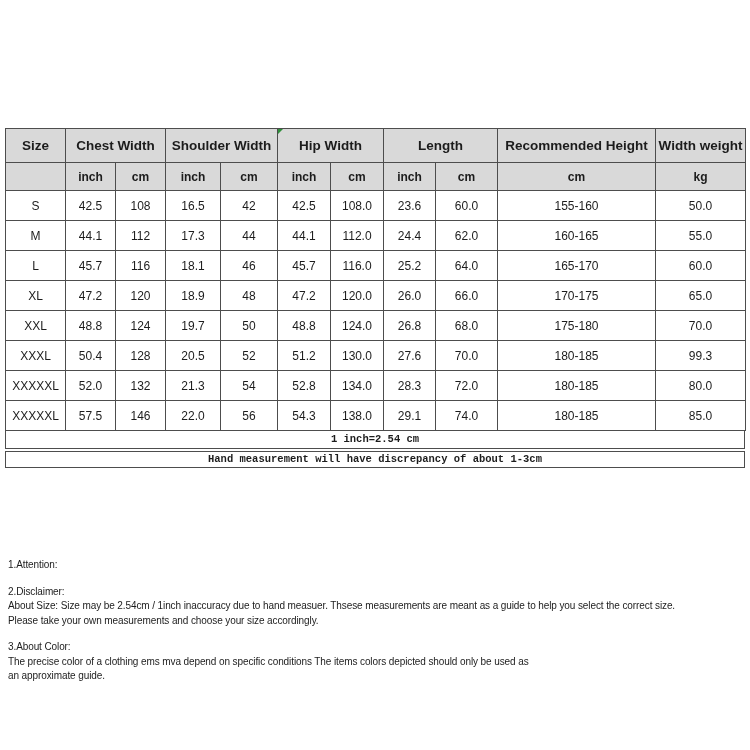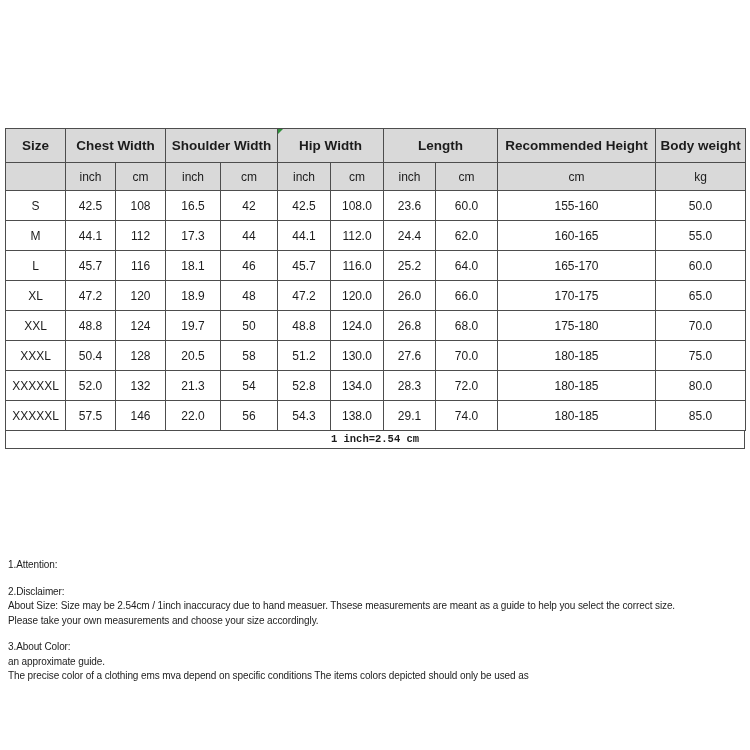--- a/index.html
+++ b/index.html
@@ -39,21 +39,21 @@
   tr.hdr-main th {
     background: #d9d9d9;
     height: 33px;
     font-size: 13.5px;
     font-weight: bold;
   }
   tr.hdr-sub th {
     background: #d9d9d9;
     height: 27px;
     font-size: 12px;
-    font-weight: normal;
+    font-weight: bold;
   }
   table.size-table tbody td {
     height: 29px;
     font-size: 12px;
     background: #ffffff;
   }
 
   
   .green-marker {
     position: absolute;
@@ -119,21 +119,21 @@
         <col style="width:90px">
     </colgroup>
     <thead>
       <tr class="hdr-main">
         <th>Size</th>
         <th colspan="2">Chest Width</th>
         <th colspan="2">Shoulder Width</th>
         <th colspan="2">Hip Width</th>
         <th colspan="2">Length</th>
         <th>Recommended Height</th>
-        <th>Body weight</th>
+        <th>Width weight</th>
       </tr>
       <tr class="hdr-sub">
         <th></th>
         <th>inch</th>
         <th>cm</th>
         <th>inch</th>
         <th>cm</th>
         <th>inch</th>
         <th>cm</th>
         <th>inch</th>
@@ -207,27 +207,27 @@
           <td>26.8</td>
           <td>68.0</td>
           <td>175-180</td>
           <td>70.0</td>
         </tr>
         <tr>
           <td>XXXL</td>
           <td>50.4</td>
           <td>128</td>
           <td>20.5</td>
-          <td>58</td>
+          <td>52</td>
           <td>51.2</td>
           <td>130.0</td>
           <td>27.6</td>
           <td>70.0</td>
           <td>180-185</td>
-          <td>75.0</td>
+          <td>99.3</td>
         </tr>
         <tr>
           <td>XXXXXL</td>
           <td>52.0</td>
           <td>132</td>
           <td>21.3</td>
           <td>54</td>
           <td>52.8</td>
           <td>134.0</td>
           <td>28.3</td>
@@ -245,29 +245,30 @@
           <td>138.0</td>
           <td>29.1</td>
           <td>74.0</td>
           <td>180-185</td>
           <td>85.0</td>
         </tr>
       </tbody>
   </table>
 
   <div class="note-row">1 inch=2.54 cm</div>
+  <div class="note-row second">Hand measurement will have discrepancy of about 1-3cm</div>
 </div>
 
 <div class="remarks">
   <div class="remark-section">
     <div class="remark-line">1.Attention:</div>
   </div>
   <div class="remark-section">
     <div class="remark-line">2.Disclaimer:</div>
     <div class="remark-line">About Size: Size may be 2.54cm / 1inch inaccuracy due to hand measuer. Thsese measurements are meant as a guide to help you select the correct size.</div>
     <div class="remark-line">Please take your own measurements and choose your size accordingly.</div>
   </div>
   <div class="remark-section">
     <div class="remark-line">3.About Color:</div>
+    <div class="remark-line">The precise color of a clothing ems mva depend on specific conditions The items colors depicted should only be used as</div>
     <div class="remark-line">an approximate guide.</div>
-    <div class="remark-line">The precise color of a clothing ems mva depend on specific conditions The items colors depicted should only be used as</div>
   </div>
 </div>
 
 </body></html>

